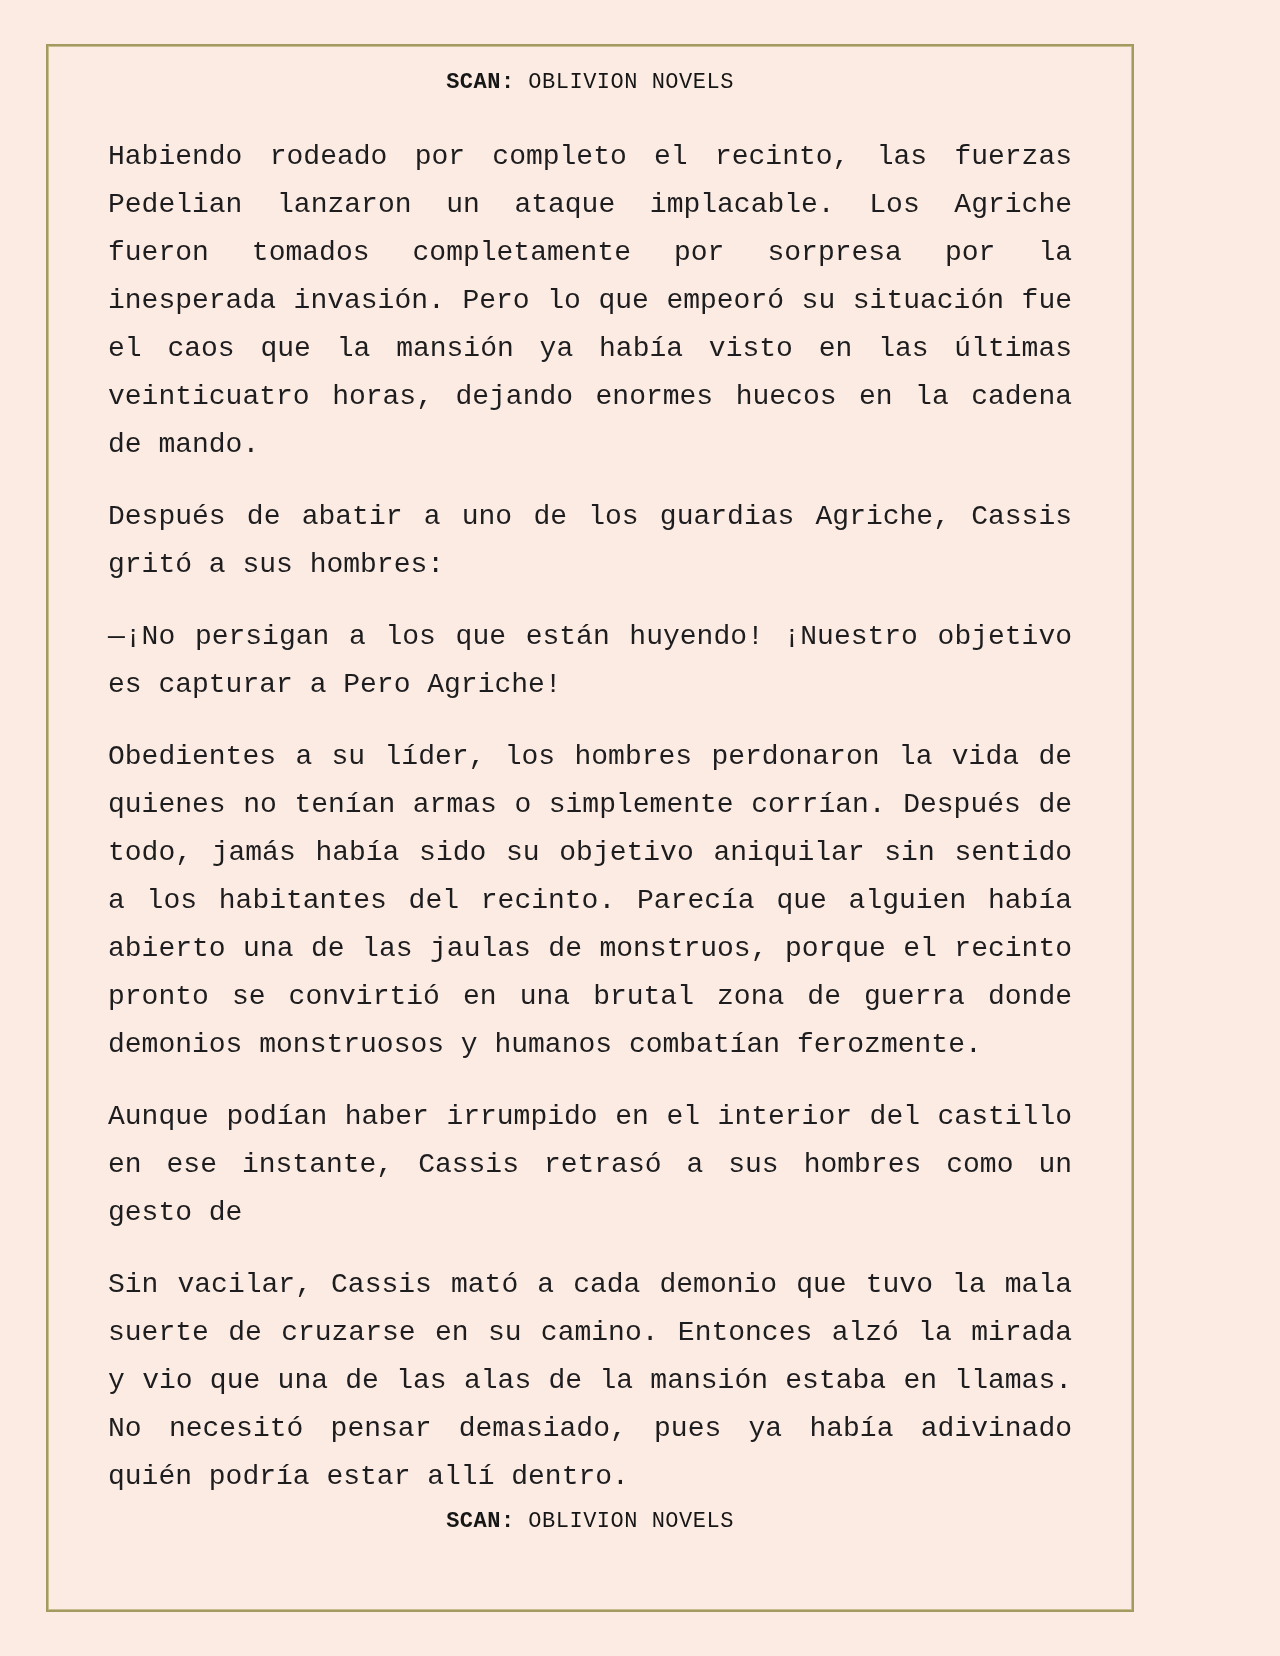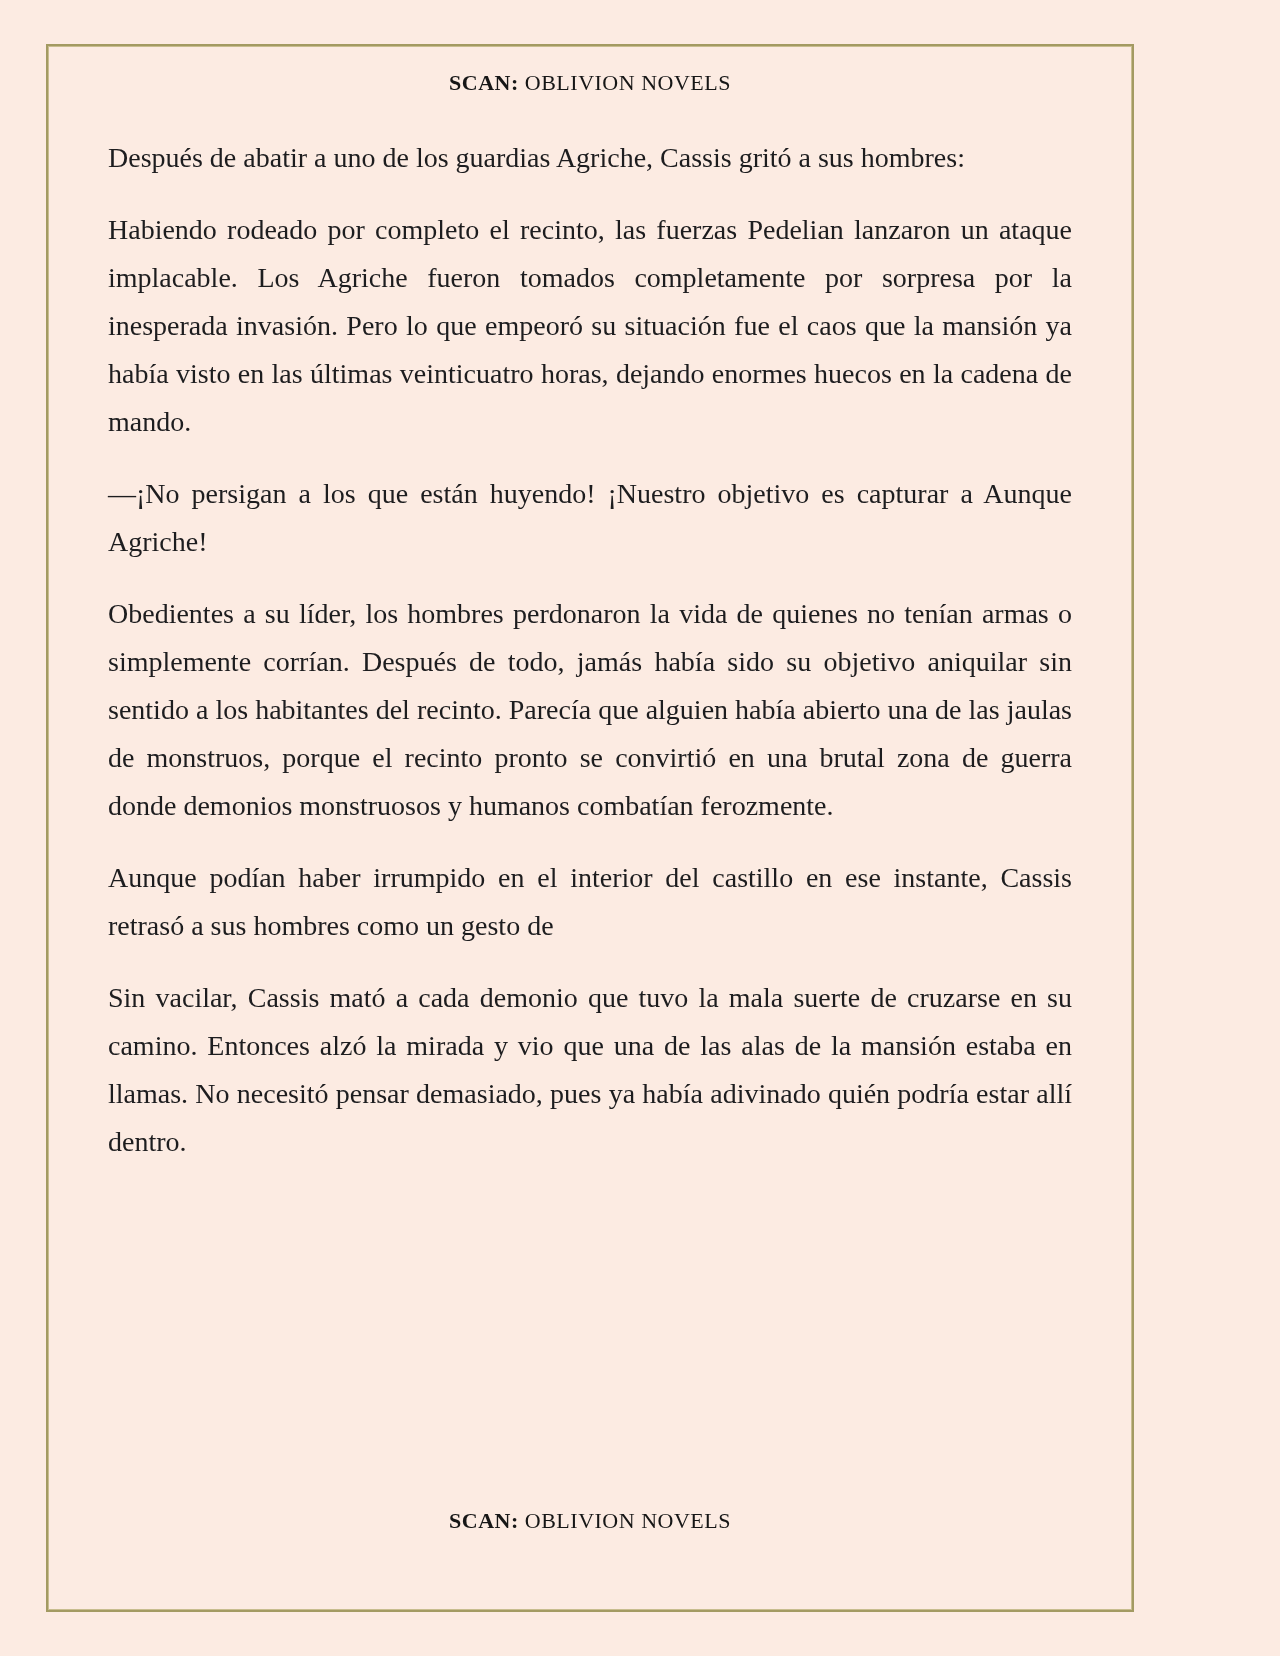--- a/index.html
+++ b/index.html
@@ -5,21 +5,21 @@
   html, body {
     margin: 0;
     padding: 0;
     background: #fcebe2;
   }
   .page {
     position: relative;
     width: 1180px;
     height: 1656px;
     background: #fcebe2;
-    font-family: Liberation Serif, serif;
+    font-family: Liberation Mono, monospace;
     color: #1d1d1f;
     overflow: hidden;
   }
   .frame {
     position: absolute;
     top: 44px;
     left: 46px;
     right: 46px;
     bottom: 44px;
     border: 2px solid #a39a62;
@@ -72,23 +72,23 @@
 <div class="page">
   <div class="frame"></div>
 
   <div class="content">
 
     <div class="scan-line">
       <span class="scan-label">SCAN:</span><span> OBLIVION NOVELS</span>
     </div>
 
     <div class="body-text">
+      <p>Habiendo rodeado por completo el recinto, las fuerzas Pedelian lanzaron un ataque implacable. Los Agriche fueron tomados completamente por sorpresa por la inesperada invasión. Pero lo que empeoró su situación fue el caos que la mansión ya había visto en las últimas veinticuatro horas, dejando enormes huecos en la cadena de mando.</p>
       <p>Después de abatir a uno de los guardias Agriche, Cassis gritó a sus hombres:</p>
-      <p>Habiendo rodeado por completo el recinto, las fuerzas Pedelian lanzaron un ataque implacable. Los Agriche fueron tomados completamente por sorpresa por la inesperada invasión. Pero lo que empeoró su situación fue el caos que la mansión ya había visto en las últimas veinticuatro horas, dejando enormes huecos en la cadena de mando.</p>
-      <p>—¡No persigan a los que están huyendo! ¡Nuestro objetivo es capturar a Aunque Agriche!</p>
+      <p>—¡No persigan a los que están huyendo! ¡Nuestro objetivo es capturar a Pero Agriche!</p>
       <p>Obedientes a su líder, los hombres perdonaron la vida de quienes no tenían armas o simplemente corrían. Después de todo, jamás había sido su objetivo aniquilar sin sentido a los habitantes del recinto. Parecía que alguien había abierto una de las jaulas de monstruos, porque el recinto pronto se convirtió en una brutal zona de guerra donde demonios monstruosos y humanos combatían ferozmente.</p>
       <p>Aunque podían haber irrumpido en el interior del castillo en ese instante, Cassis retrasó a sus hombres como un gesto de</p>
       <p>Sin vacilar, Cassis mató a cada demonio que tuvo la mala suerte de cruzarse en su camino. Entonces alzó la mirada y vio que una de las alas de la mansión estaba en llamas. No necesitó pensar demasiado, pues ya había adivinado quién podría estar allí dentro.</p>
     </div>
 
   </div>
 
   <div class="footer-line">
     <span class="scan-label">SCAN:</span><span> OBLIVION NOVELS</span>
   </div>

